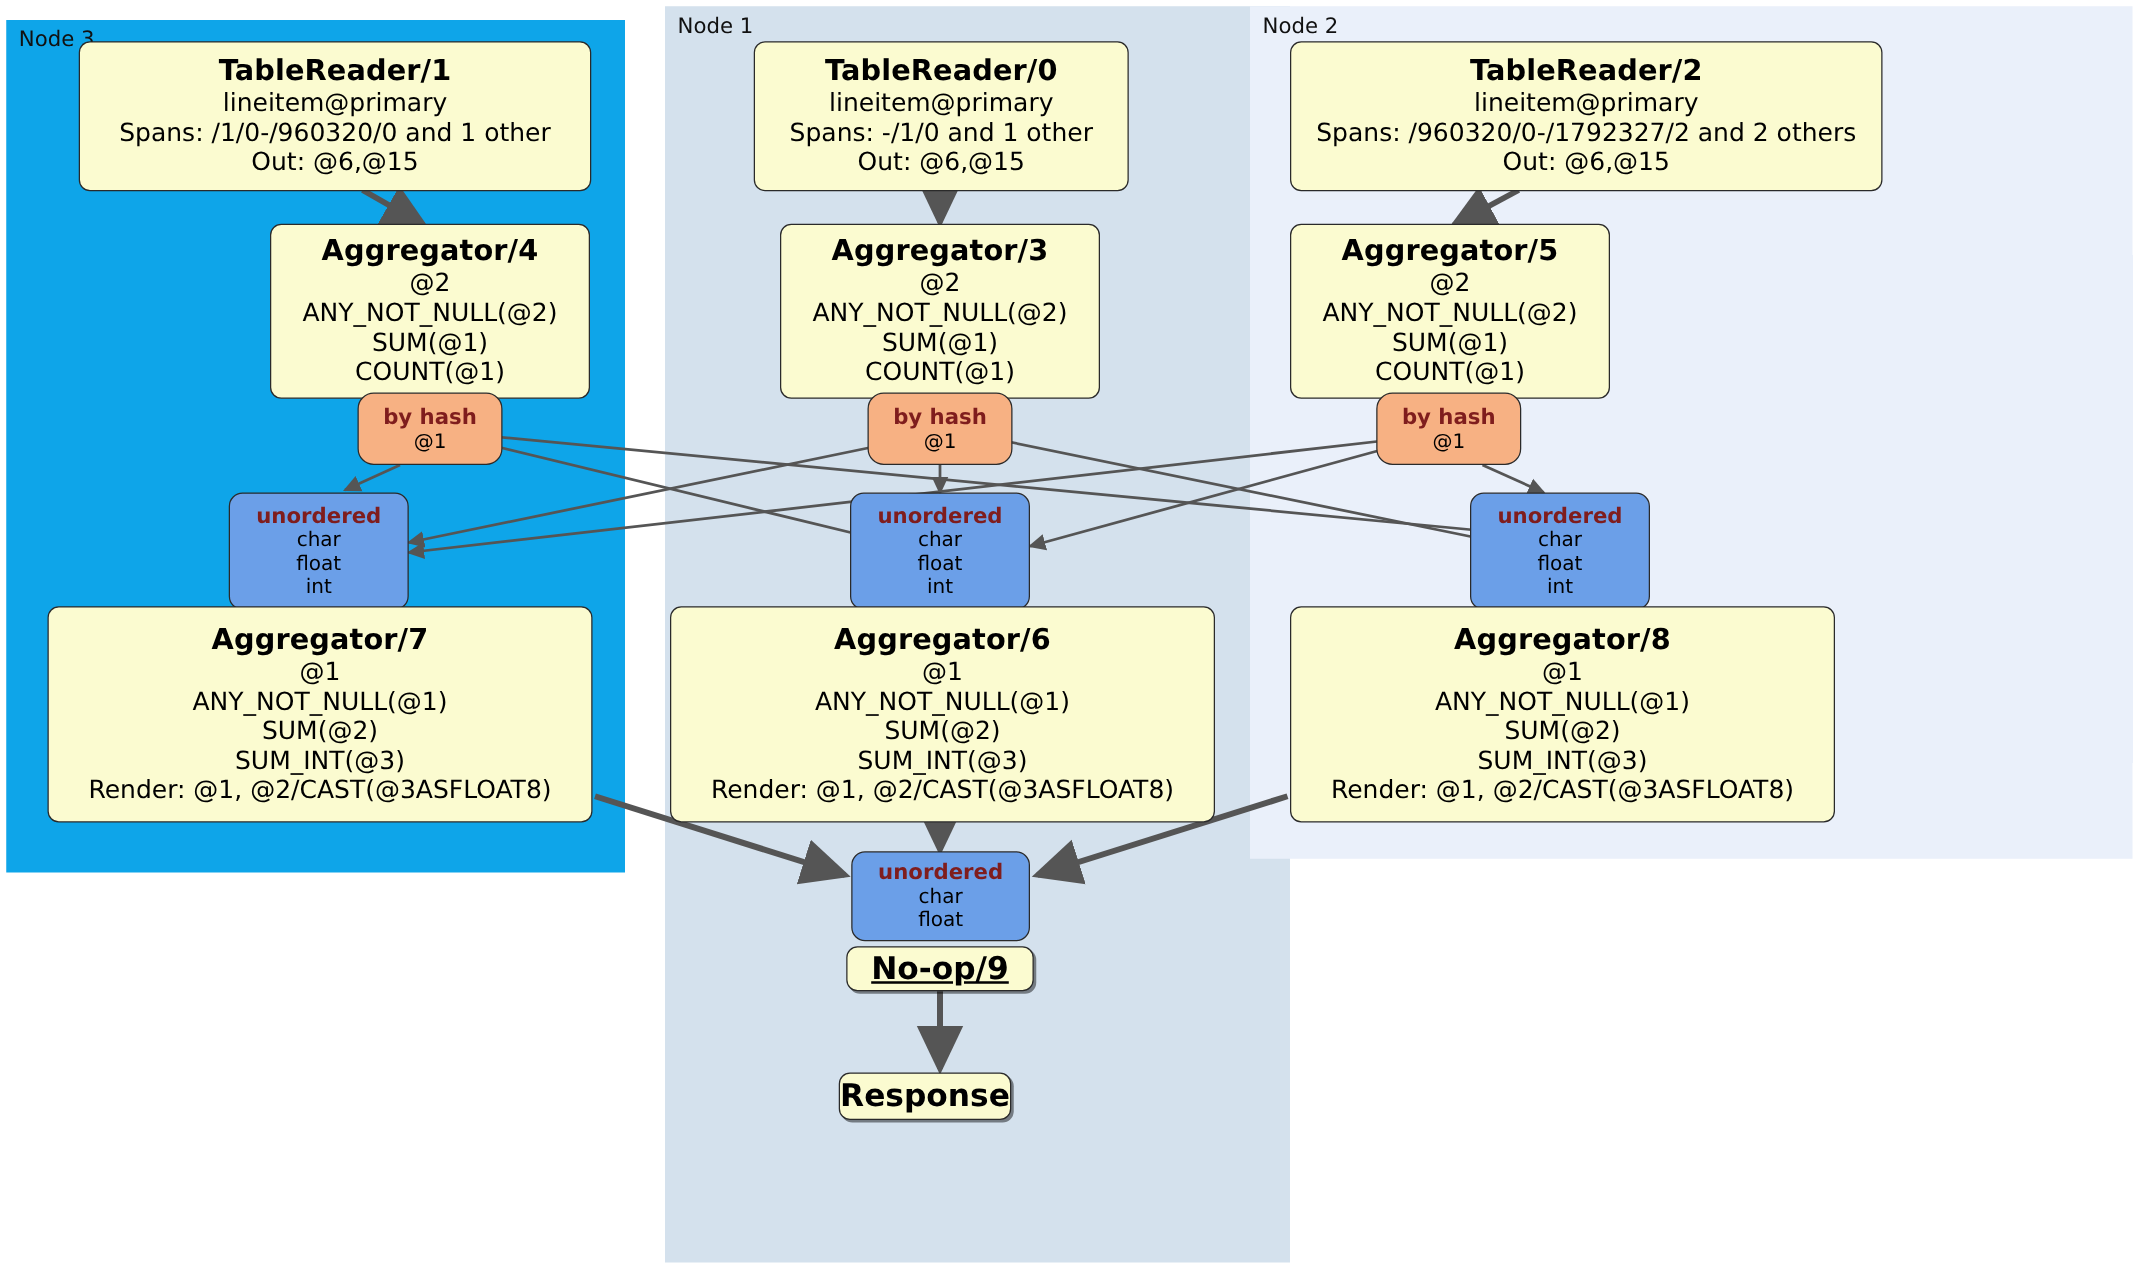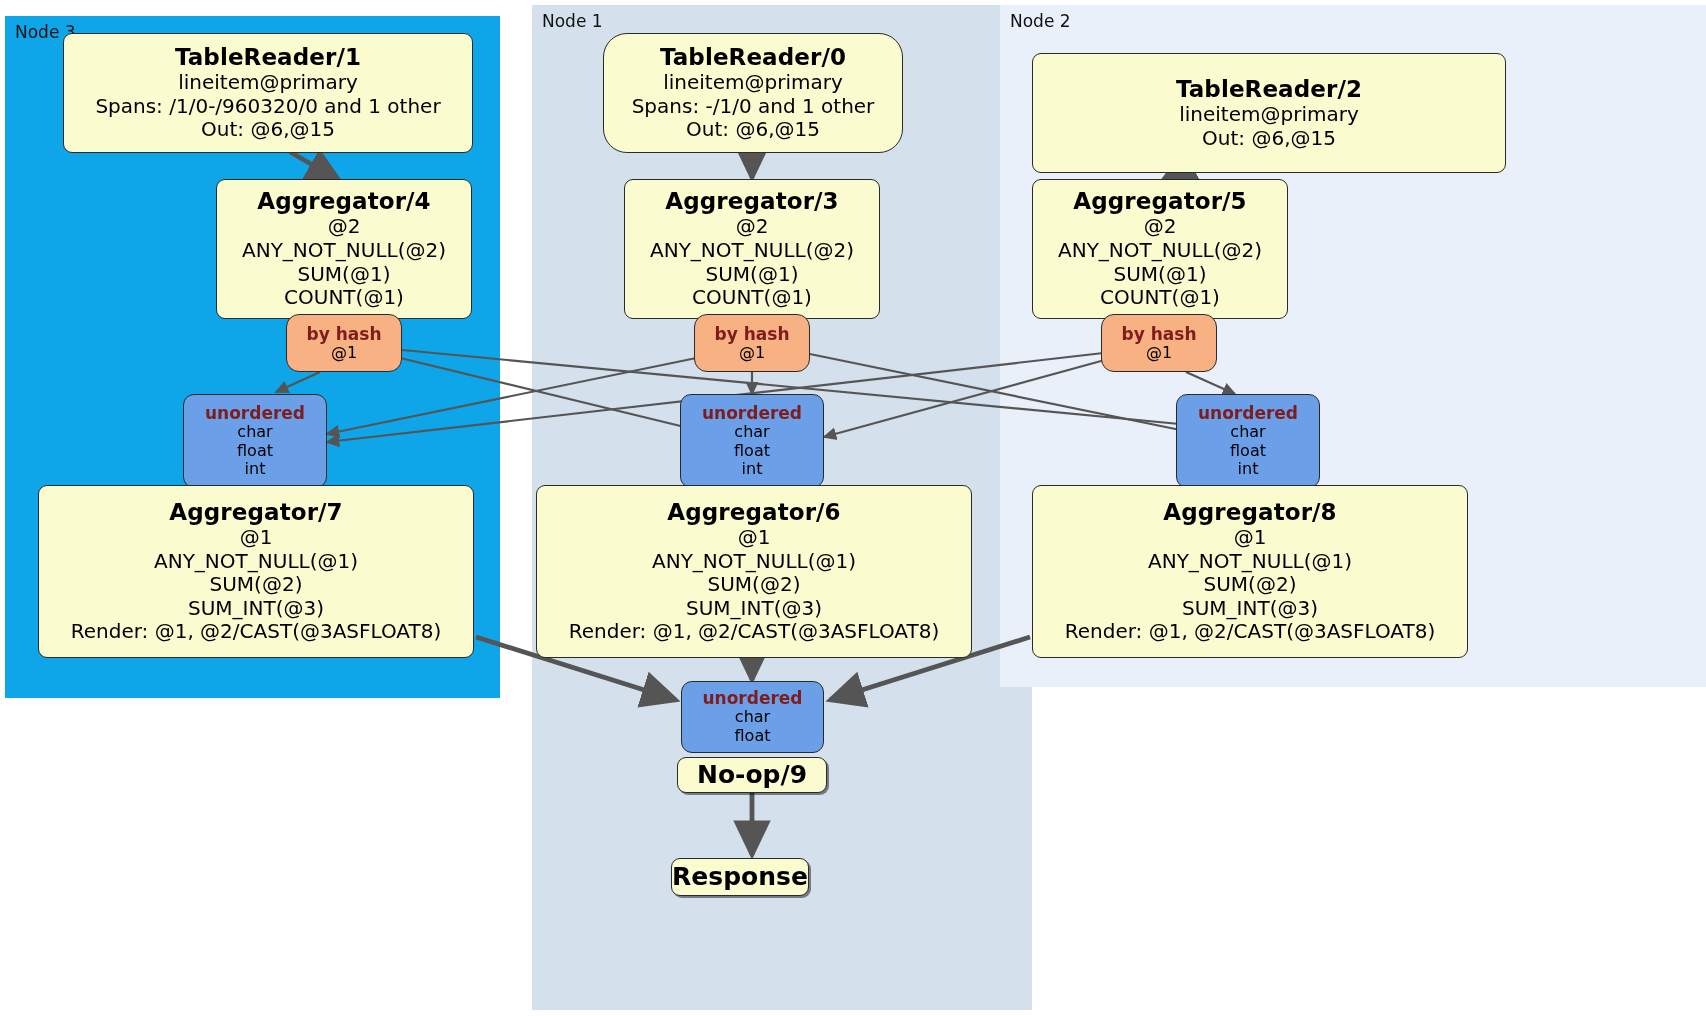--- a/index.html
+++ b/index.html
@@ -85,30 +85,31 @@
     </g>
   </svg>
 
   <div class="box proc" style="left:63px;top:33px;width:410px;height:120px;">
     <div class="t-title">TableReader/1</div>
     <div class="t-line">lineitem@primary</div>
     <div class="t-line">Spans: /1/0-/960320/0 and 1 other</div>
     <div class="t-line">Out: @6,@15</div>
   </div>
 
-  <div class="box proc" style="left:603px;top:33px;width:300px;height:120px;border-radius:24px;">
+  <div class="box proc" style="left:603px;top:33px;width:300px;height:120px;">
     <div class="t-title">TableReader/0</div>
     <div class="t-line">lineitem@primary</div>
     <div class="t-line">Spans: -/1/0 and 1 other</div>
     <div class="t-line">Out: @6,@15</div>
   </div>
 
-  <div class="box proc" style="left:1032px;top:33px;width:474px;height:120px;margin-top:20px;">
+  <div class="box proc" style="left:1032px;top:33px;width:474px;height:120px;">
     <div class="t-title">TableReader/2</div>
     <div class="t-line">lineitem@primary</div>
+    <div class="t-line">Spans: /960320/0-/1792327/2 and 2 others</div>
     <div class="t-line">Out: @6,@15</div>
   </div>
 
   <div class="box proc" style="left:216px;top:179px;width:256px;height:140px;">
     <div class="t-title">Aggregator/4</div>
     <div class="t-line">@2</div>
     <div class="t-line">ANY_NOT_NULL(@2)</div>
     <div class="t-line">SUM(@1)</div>
     <div class="t-line">COUNT(@1)</div>
   </div>
@@ -191,21 +192,21 @@
     <div class="t-line">SUM_INT(@3)</div>
     <div class="t-line">Render: @1, @2/CAST(@3ASFLOAT8)</div>
   </div>
 
   <div class="box router-unord" style="left:681px;top:681px;width:143px;height:72px;">
     <div class="t-rtitle">unordered</div>
     <div class="t-rline">char</div>
     <div class="t-rline">float</div>
   </div>
 
-  <div class="box proc sh" style="left:677px;top:757px;width:150px;height:36px;">
+  <div class="box proc sh" style="left:677px;top:757px;width:150px;height:36px;text-decoration:underline;">
     <div class="t-big">No-op/9</div>
   </div>
 
   <div class="box proc sh" style="left:671px;top:858px;width:138px;height:38px;">
     <div class="t-big">Response</div>
   </div>
 
 </div>
 
 </body></html>

